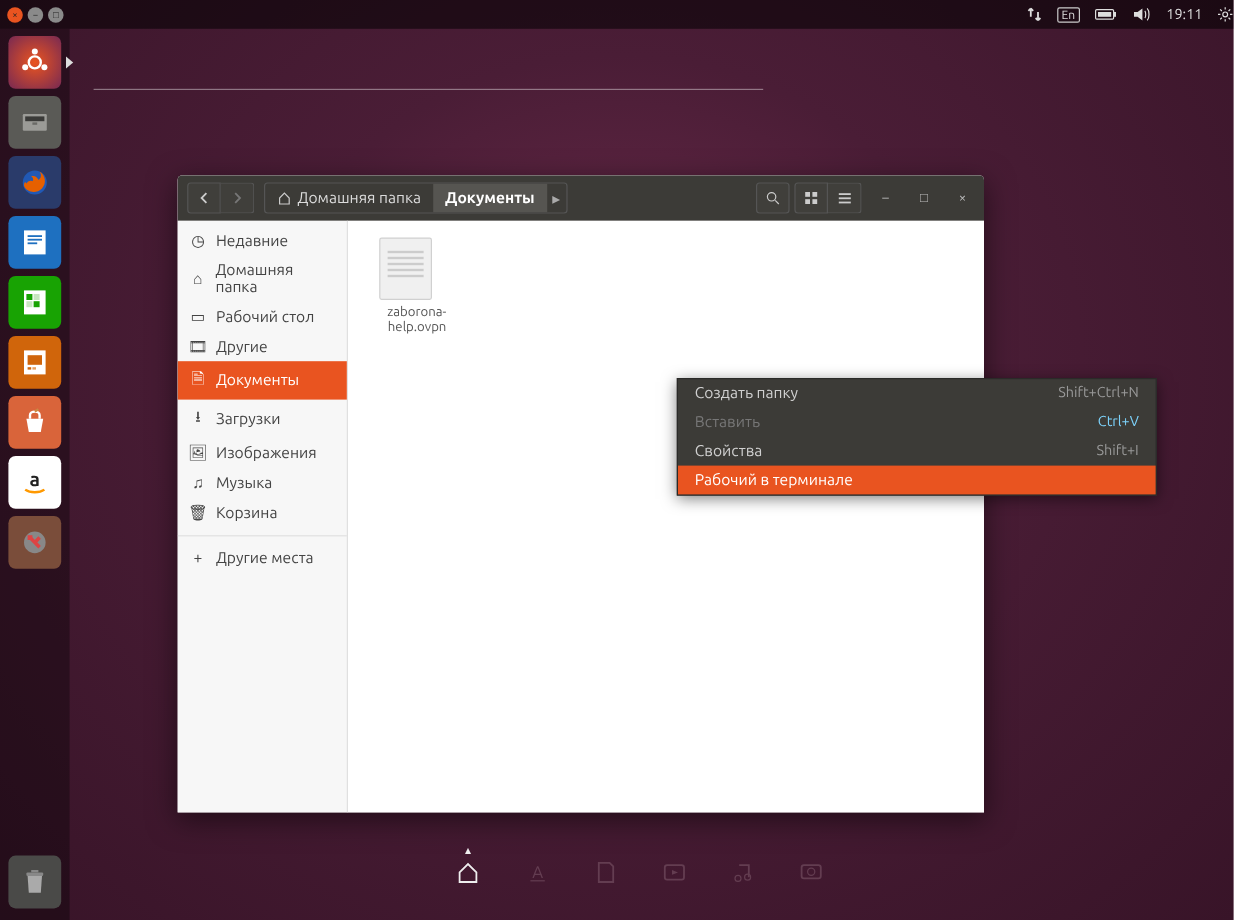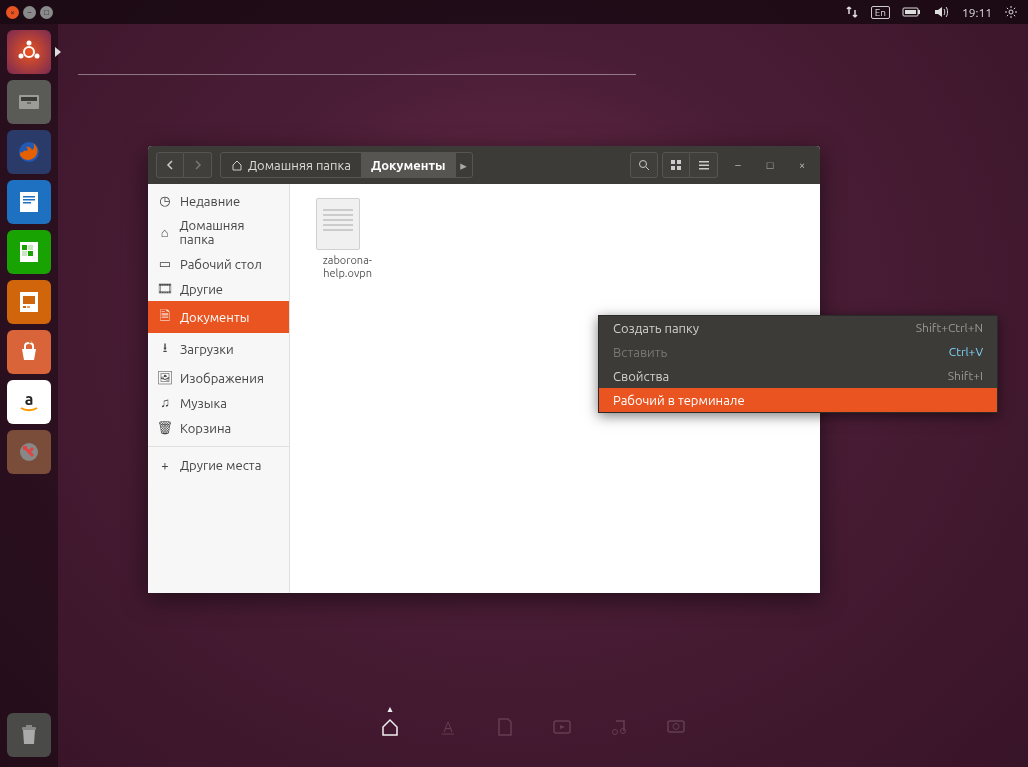--- a/index.html
+++ b/index.html
@@ -6,33 +6,33 @@
 body { width: 1028px; height: 767px; background: radial-gradient(ellipse at 50% 40%, #6b2a4a 0%, #4a1d36 40%, #381428 100%); overflow: hidden; position: relative; }
 
 
 .top-panel { position: absolute; top: 0; left: 0; right: 0; height: 24px; background: rgba(0,0,0,0.55); display: flex; align-items: center; color: #ddd; font-size: 12px; }
 .win-ctrls { display: flex; gap: 4px; padding-left: 6px; }
 .wc { width: 13px; height: 13px; border-radius: 50%; display: flex; align-items: center; justify-content: center; font-size: 8px; color: #222; }
 .wc.close { background: #e95420; }
 .wc.min { background: #8a8a8a; }
 .wc.max { background: #8a8a8a; }
 .top-spacer { flex: 1; }
-.tray { display: flex; align-items: center; gap: 12px; padding-right: 10px; }
+.tray { display: flex; align-items: center; gap: 12px; }
 .tray .ic { display: inline-flex; }
 .tray .en { border: 1px solid #ccc; padding: 0 3px; font-size: 10px; border-radius: 2px; }
 
 
 .launcher { position: absolute; top: 24px; left: 0; width: 58px; bottom: 0; background: rgba(0,0,0,0.35); padding-top: 6px; display: flex; flex-direction: column; align-items: center; gap: 6px; }
 .l-item { width: 44px; height: 44px; border-radius: 6px; display: flex; align-items: center; justify-content: center; position: relative; background: rgba(255,255,255,0.05); }
 .l-item.dash { background: radial-gradient(circle at 50% 50%, #e95420 0%, #772953 100%); }
 .l-item .tri { position: absolute; left: 48px; top: 50%; transform: translateY(-50%); width: 0; height: 0; border-top: 5px solid transparent; border-bottom: 5px solid transparent; border-left: 6px solid #ddd; }
 .trash-wrap { margin-top: auto; margin-bottom: 10px; }
 
 
-.nautilus { position: absolute; top: 146px; left: 148px; width: 672px; height: 447px; background: #fff; box-shadow: 0 6px 24px rgba(0,0,0,0.5); border-radius: 4px 4px 0 0; overflow: hidden; display: flex; flex-direction: column; }
+.nautilus { position: absolute; top: 146px; left: 148px; width: 672px; height: 531px; background: #fff; box-shadow: 0 6px 24px rgba(0,0,0,0.5); border-radius: 4px 4px 0 0; overflow: hidden; display: flex; flex-direction: column; }
 .titlebar { height: 38px; background: #3c3b37; display: flex; align-items: center; color: #dcdcdc; font-size: 13px; }
 .tb-nav { display: flex; gap: 0; margin-left: 8px; }
 .tb-btn { width: 28px; height: 26px; border: 1px solid #555; background: #403f3b; display: flex; align-items: center; justify-content: center; cursor: pointer; }
 .tb-btn:first-child { border-radius: 3px 0 0 3px; }
 .tb-btn:last-child { border-radius: 0 3px 3px 0; border-left: none; }
 .breadcrumb { display: flex; align-items: center; margin-left: 8px; border: 1px solid #555; border-radius: 3px; height: 26px; overflow: hidden; }
 .bc-seg { padding: 0 10px; display: flex; align-items: center; gap: 5px; height: 100%; }
 .bc-seg.active { background: #565551; color: #fff; font-weight: bold; }
 .bc-arrow { width: 16px; text-align: center; color: #aaa; }
 .tb-right { margin-left: auto; display: flex; align-items: center; gap: 0; margin-right: 6px; }
@@ -49,21 +49,21 @@
 .sb-item.active { background: #e95420; color: #fff; }
 .sb-sep { height: 1px; background: #e0e0e0; margin: 6px 0; }
 .sb-ic { width: 14px; display: inline-flex; justify-content: center; }
 
 .file-area { flex: 1; background: #fff; padding: 14px; }
 .file { width: 68px; text-align: right; font-size: 11px; color: #555; cursor: default; }
 .file-icon { width: 44px; height: 52px; margin: 0 auto 4px; background: #f0f0f0; border: 1px solid #d0d0d0; border-radius: 2px; position: relative; }
 .file-icon::before { content: ""; position: absolute; top: 10px; left: 6px; right: 6px; height: 2px; background: #ccc; box-shadow: 0 5px 0 #ccc, 0 10px 0 #ccc, 0 15px 0 #ccc, 0 20px 0 #ccc; }
 
 
-.ctx-menu { position: absolute; top: 315px; left: 564px; width: 400px; background: #3c3b37; color: #d0d0d0; font-size: 13px; box-shadow: 0 3px 12px rgba(0,0,0,0.5); border: 1px solid #2a2a28; margin-left: 34px; }
+.ctx-menu { position: absolute; top: 315px; left: 564px; width: 400px; background: #3c3b37; color: #d0d0d0; font-size: 13px; box-shadow: 0 3px 12px rgba(0,0,0,0.5); border: 1px solid #2a2a28; }
 .ctx-item { display: flex; justify-content: space-between; padding: 5px 14px; cursor: pointer; }
 .ctx-item.disabled { color: #777; }
 .ctx-item.active { background: #e95420; color: #fff; }
 .ctx-item .shortcut { color: #999; font-size: 12px; }
 .ctx-item.disabled .shortcut { color: #7dd3fc; }
 
 
 .bottom-icons { position: absolute; bottom: 30px; left: 380px; display: flex; gap: 38px; color: #7a5567; }
 .bottom-icons .bi { opacity: 0.6; }
 .bottom-icons .bi.active { color: #eee; opacity: 1; position: relative; }

